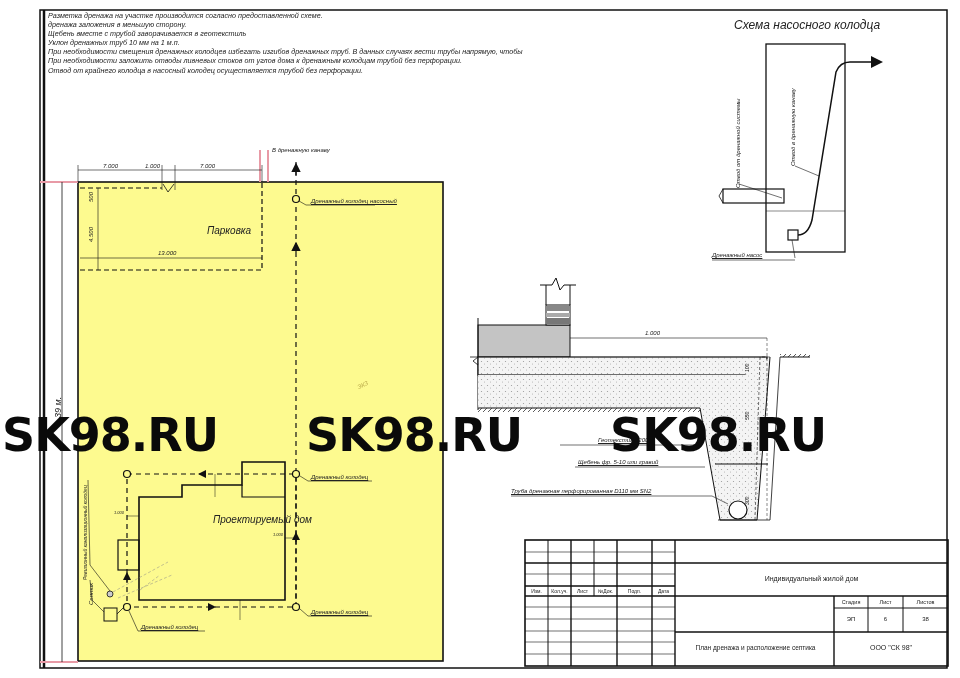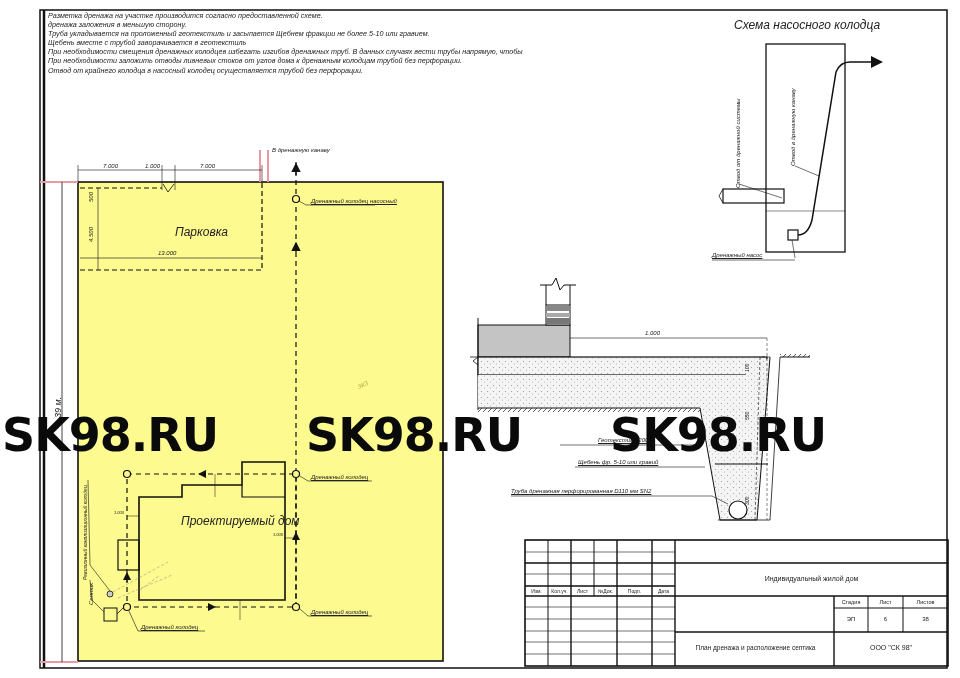--- a/index.html
+++ b/index.html
@@ -7,21 +7,21 @@
   .sheet { position:absolute; left:0; top:0; width:960px; height:558px; }
   .notes { position:absolute; left:48px; top:11px; width:660px; font-size:7.2px; line-height:9.1px; font-style:italic; color:#222; }
   .notes div { white-space:nowrap; }
   .svgwrap { position:absolute; left:0; top:0; }
   .lbl { position:absolute; font-size:6px; font-style:italic; color:#222; white-space:nowrap; }
   .lbl-u { text-decoration:underline; }
   .vlbl { position:absolute; font-size:6px; font-style:italic; color:#222; white-space:nowrap; transform-origin:left top; transform:rotate(-90deg); }
   .pump-title { position:absolute; left:734px; top:18px; font-size:12px; font-style:italic; color:#222; }
   .stamp { position:absolute; font-size:6px; color:#222; text-align:center; }
   .watermark { position:absolute; top:412px; font-family:"DejaVu Sans", sans-serif; font-weight:bold; font-size:46px; color:#0a0a0a; letter-spacing:-1px; white-space:nowrap; line-height:1; }
-  .room-label { position:absolute; font-size:12px; font-style:italic; color:#222; }
+  .room-label { position:absolute; font-size:10px; font-style:italic; color:#222;margin-left:32px; }
 </style>
 </head>
 <body>
 
 <div class="sheet">
 
   <svg class="svgwrap" width="960" height="678" viewBox="0 0 960 678">
     <defs>
       <pattern id="gravel" width="6" height="6" patternUnits="userSpaceOnUse">
         <rect width="6" height="6" fill="#f4f4f4"></rect>
@@ -171,22 +171,22 @@
       <line x1="834" y1="596" x2="834" y2="666" stroke-width="1.4"></line>
       <line x1="868" y1="596" x2="868" y2="632" stroke-width="1"></line>
       <line x1="903" y1="596" x2="903" y2="632" stroke-width="1"></line>
       <line x1="834" y1="608" x2="948" y2="608" stroke-width="1"></line>
     </g>
   </svg>
 
   <div class="notes">
     <div>Разметка дренажа на участке производится согласно предоставленной схеме.</div>
     <div>дренажа заложения в меньшую сторону.</div>
-    <div> Труба укладывается на проложенный геотекстиль и засыпается Щебнем фракции не более 5-10 или гравием.</div>
     <div>Щебень вместе с трубой заворачивается в геотекстиль</div>
+    <div>Уклон дренажных труб  10 мм на 1 м.п.</div>
     <div>При необходимости смещения дренажных колодцев избегать изгибов дренажных труб. В данных случаях вести трубы напрямую, чтобы</div>
     <div>При необходимости заложить отводы ливневых стоков от углов дома к дренажным колодцам трубой без перфорации.</div>
     <div>Отвод от крайнего колодца в насосный колодец осуществляется трубой без перфорации.</div>
   </div>
 
   <div class="lbl" style="left:272px;top:147px;">В дренажную канаву</div>
   <div class="lbl" style="left:103px;top:163px;">7.000</div>
   <div class="lbl" style="left:145px;top:163px;">1.000</div>
   <div class="lbl" style="left:200px;top:163px;">7.000</div>
   <div class="vlbl" style="left:88px;top:202px;">500</div>

